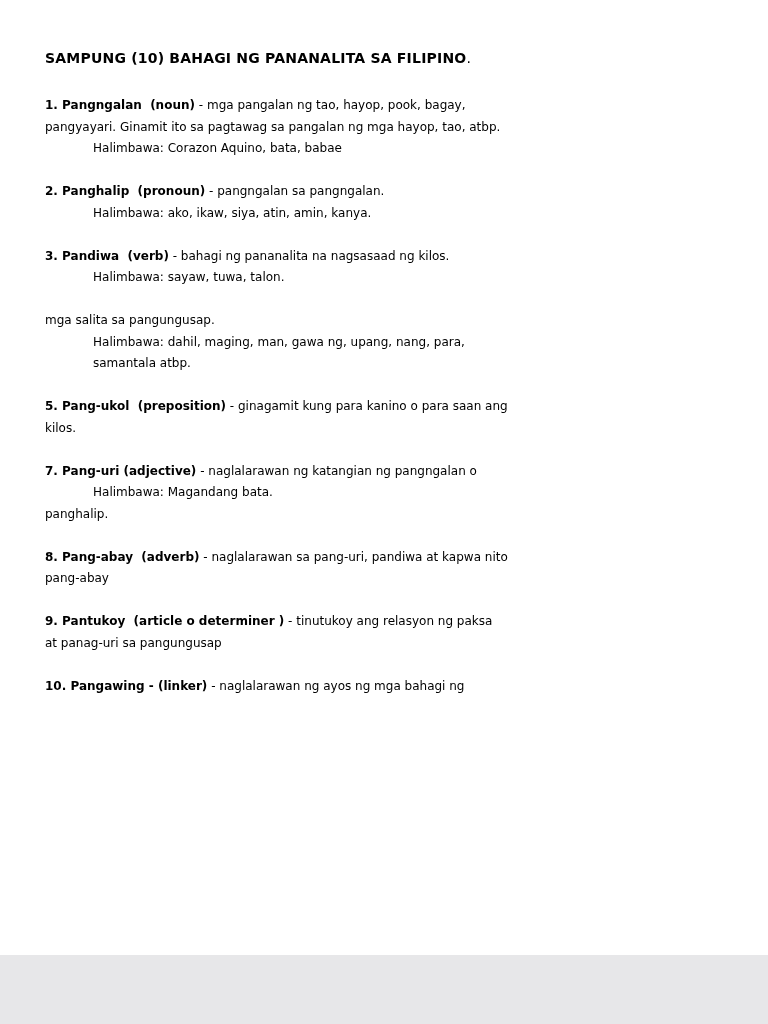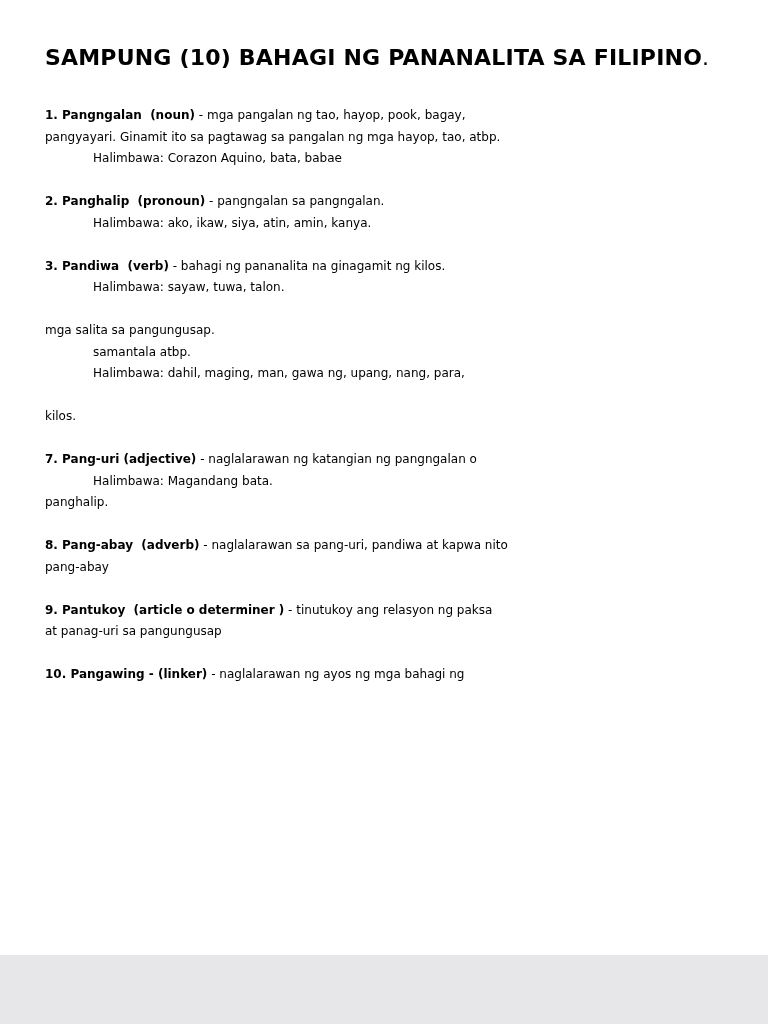--- a/index.html
+++ b/index.html
@@ -13,24 +13,24 @@
   }
   .page {
     position: absolute;
     top: 0; left: 0;
     width: 768px;
     padding: 47px 20px 0 45px;
     box-sizing: border-box;
     background: #ffffff;
   }
   .doc-title {
-    font-size: 22px;
+    font-size: 14px;
     font-weight: bold;
     line-height: 22px;
-    margin: 0 0 36px 0;
+    margin: 0 0 26px 0;
     white-space: pre;
     letter-spacing: 0.2px;
   }
   .doc-title .period { font-weight: normal; }
   .item { margin: 0 0 21.5px 0; }
   .line {
     font-size: 12px;
     line-height: 21.5px;
     white-space: pre;
   }
@@ -52,29 +52,30 @@
       <div class="item">
         <div class="line"><span class="b">1. Pangngalan  (noun)</span><span> - mga pangalan ng tao, hayop, pook, bagay,</span></div>
         <div class="line">pangyayari. Ginamit ito sa pagtawag sa pangalan ng mga hayop, tao, atbp.</div>
         <div class="line ex">Halimbawa: Corazon Aquino, bata, babae</div>
       </div>
       <div class="item">
         <div class="line"><span class="b">2. Panghalip  (pronoun)</span><span> - pangngalan sa pangngalan.</span></div>
         <div class="line ex">Halimbawa: ako, ikaw, siya, atin, amin, kanya.</div>
       </div>
       <div class="item">
-        <div class="line"><span class="b">3. Pandiwa  (verb)</span><span> - bahagi ng pananalita na ginagamit ng kilos.</span></div>
+        <div class="line"><span class="b">3. Pandiwa  (verb)</span><span> - bahagi ng pananalita na nagsasaad ng kilos.</span></div>
         <div class="line ex">Halimbawa: sayaw, tuwa, talon.</div>
       </div>
       <div class="item">
         <div class="line">mga salita sa pangungusap.</div>
+        <div class="line ex">Halimbawa: dahil, maging, man, gawa ng, upang, nang, para,</div>
         <div class="line ex">samantala atbp.</div>
-        <div class="line ex">Halimbawa: dahil, maging, man, gawa ng, upang, nang, para,</div>
       </div>
       <div class="item">
+        <div class="line"><span class="b">5. Pang-ukol  (preposition)</span><span> - ginagamit kung para kanino o para saan ang</span></div>
         <div class="line">kilos.</div>
       </div>
       <div class="item">
         <div class="line"><span class="b">7. Pang-uri (adjective)</span><span> - naglalarawan ng katangian ng pangngalan o</span></div>
         <div class="line ex">Halimbawa: Magandang bata.</div>
         <div class="line">panghalip.</div>
       </div>
       <div class="item">
         <div class="line"><span class="b">8. Pang-abay  (adverb)</span><span> - naglalarawan sa pang-uri, pandiwa at kapwa nito</span></div>
         <div class="line">pang-abay</div>

